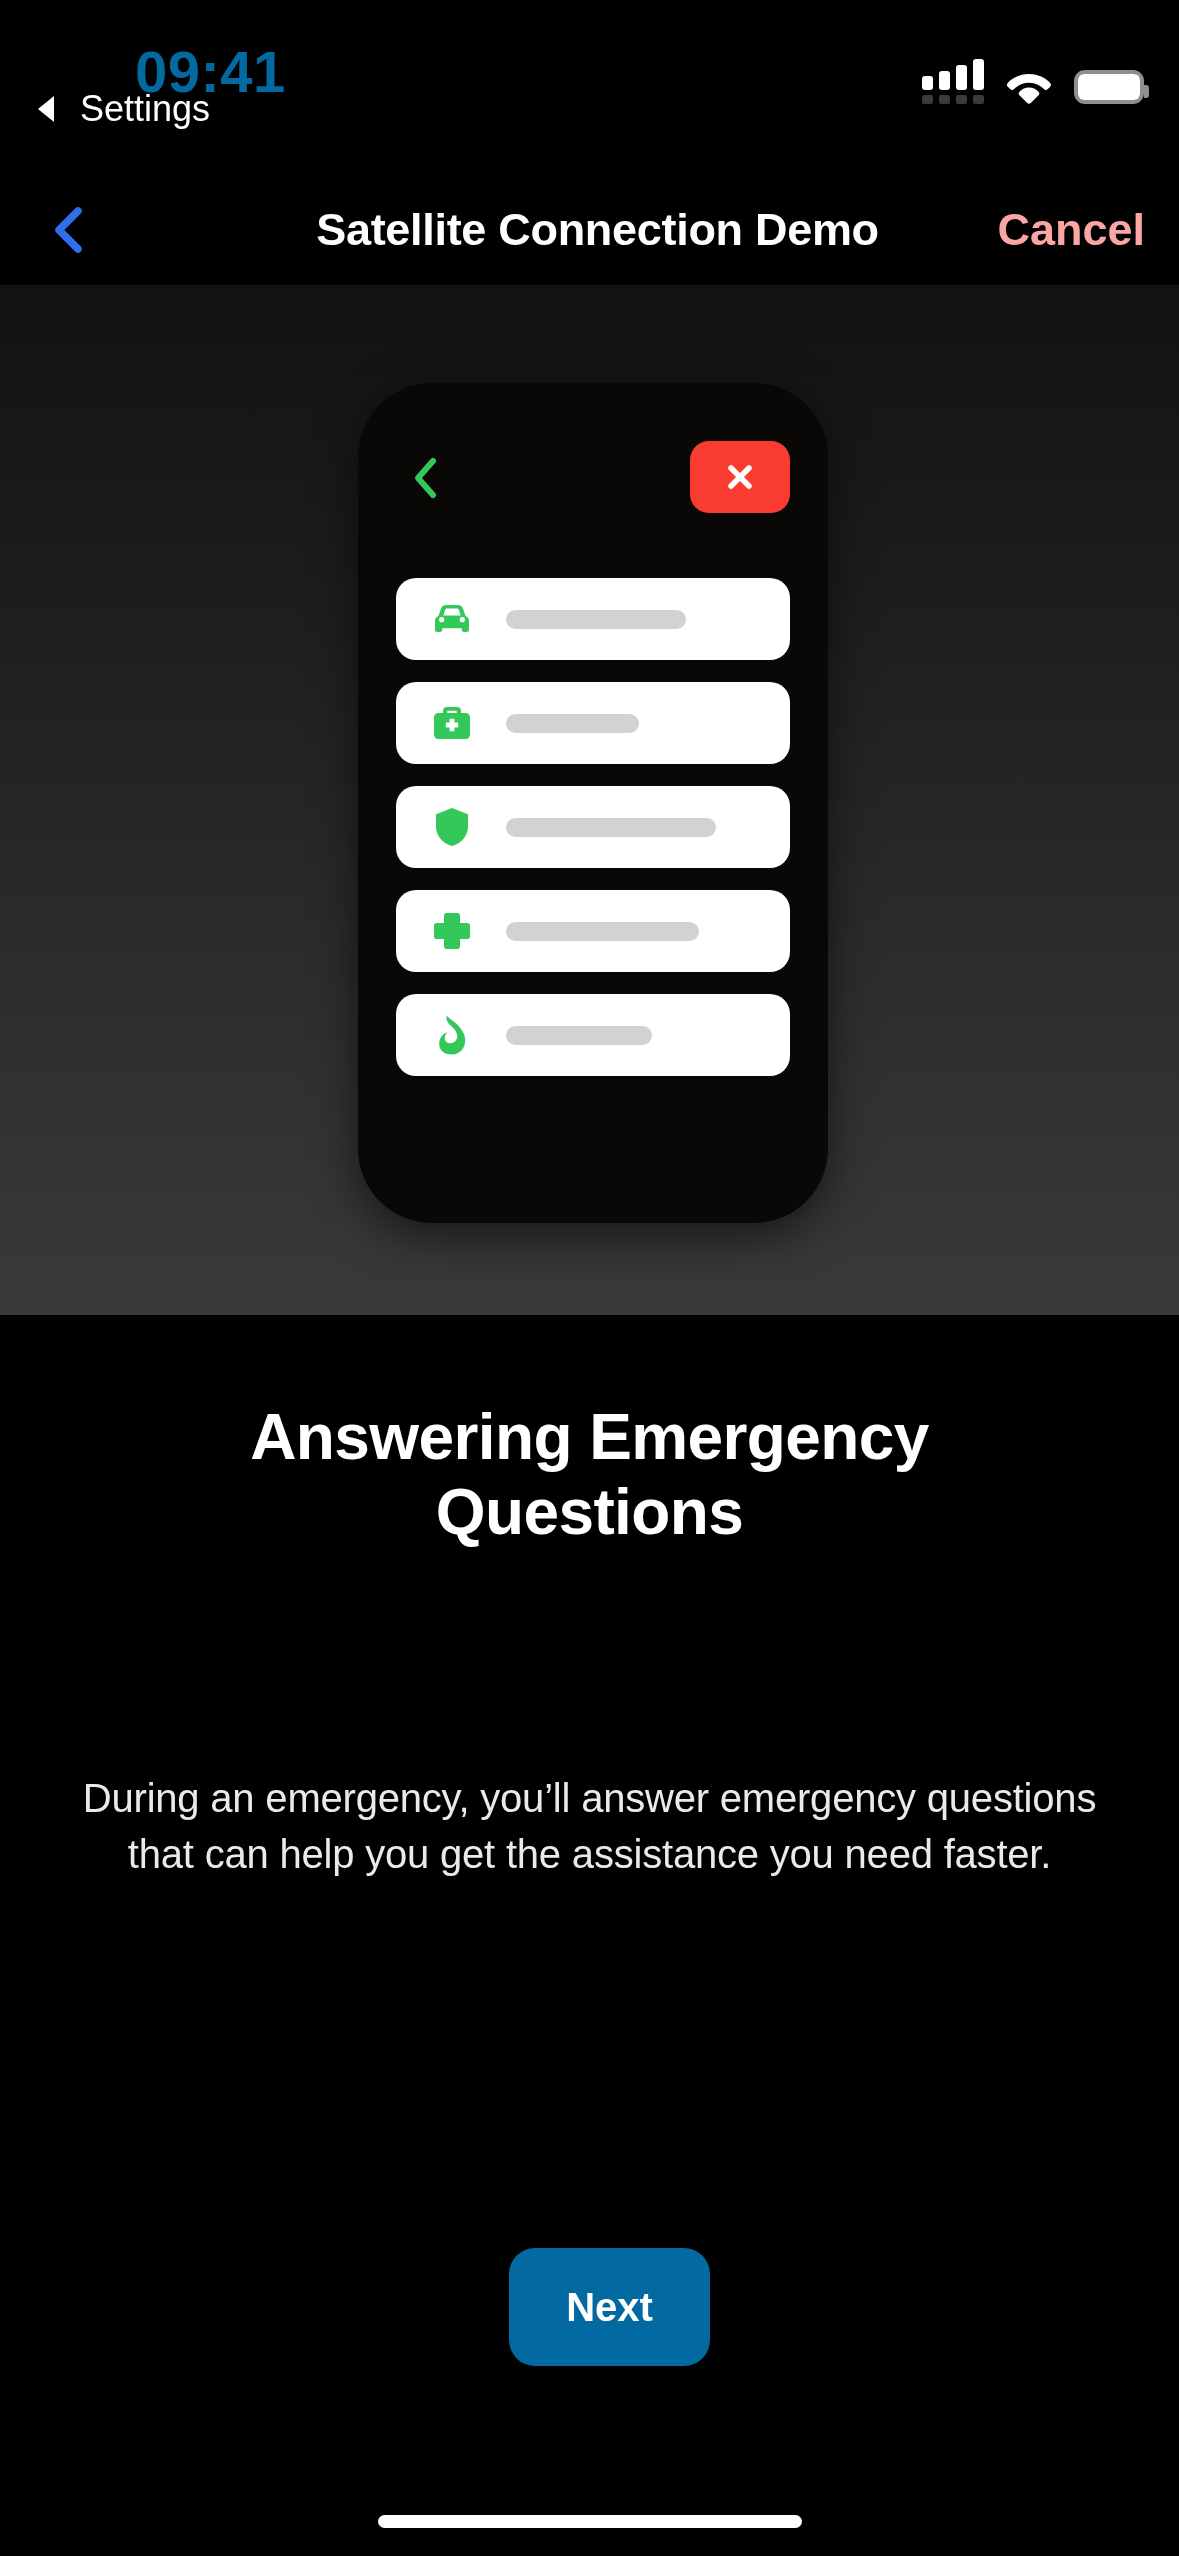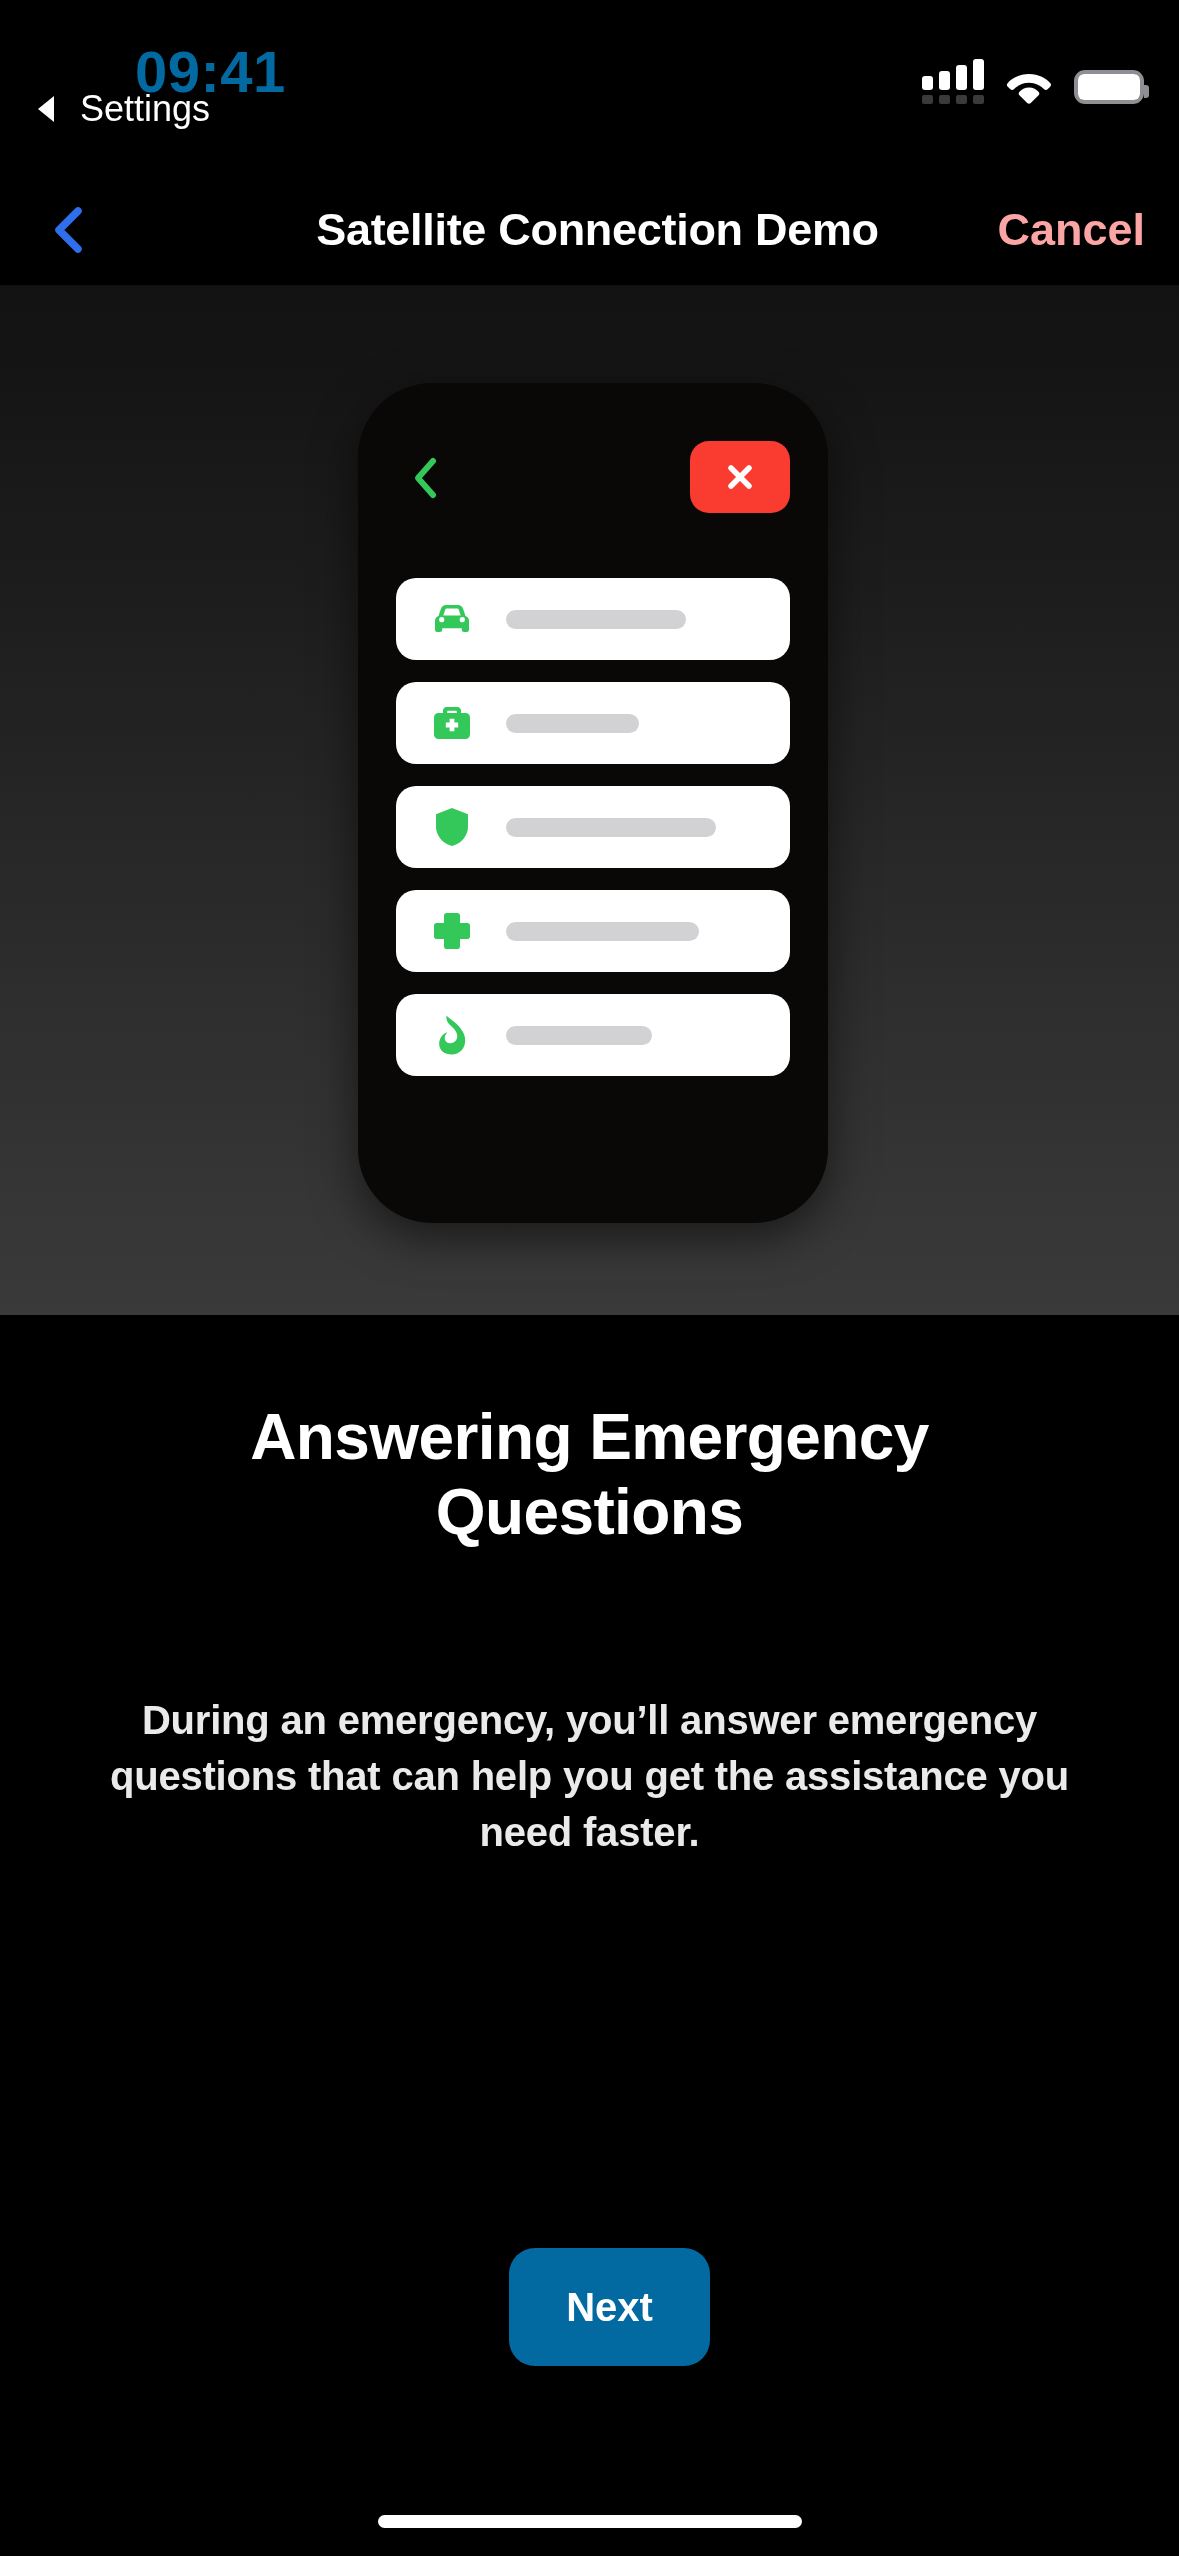--- a/index.html
+++ b/index.html
@@ -121,23 +121,23 @@
   .row .ic{ width:48px;height:48px;display:flex;align-items:center;justify-content:center;flex:0 0 48px; }
   .row .ph{ height:19px; background:#d2d2d4; border-radius:10px; }
 
   
   .headline{
     position:absolute; top:1400px; left:120px; width:939px;
     text-align:center; color:#fff;
     font-size:64px; font-weight:700; line-height:1.17; letter-spacing:-0.6px;
   }
   .bodytext{
-    position:absolute; top:1692px; left:62px; width:1055px;
+    position:absolute; top:1770px; left:62px; width:1055px;
     text-align:center; color:#eaeaea;
-    font-size:40px; font-weight:700; line-height:1.4; letter-spacing:-0.2px;
+    font-size:40px; font-weight:400; line-height:1.4; letter-spacing:-0.2px;
   }
 
   
   .next-btn{
     position:absolute; left:489px; top:2248px;
     width:201px; height:118px;
     background:#0369a1; border-radius:26px;
     display:flex; align-items:center; justify-content:center;
     color:#fff; font-size:40px; font-weight:700; cursor:pointer;margin-left:20px;
   }

